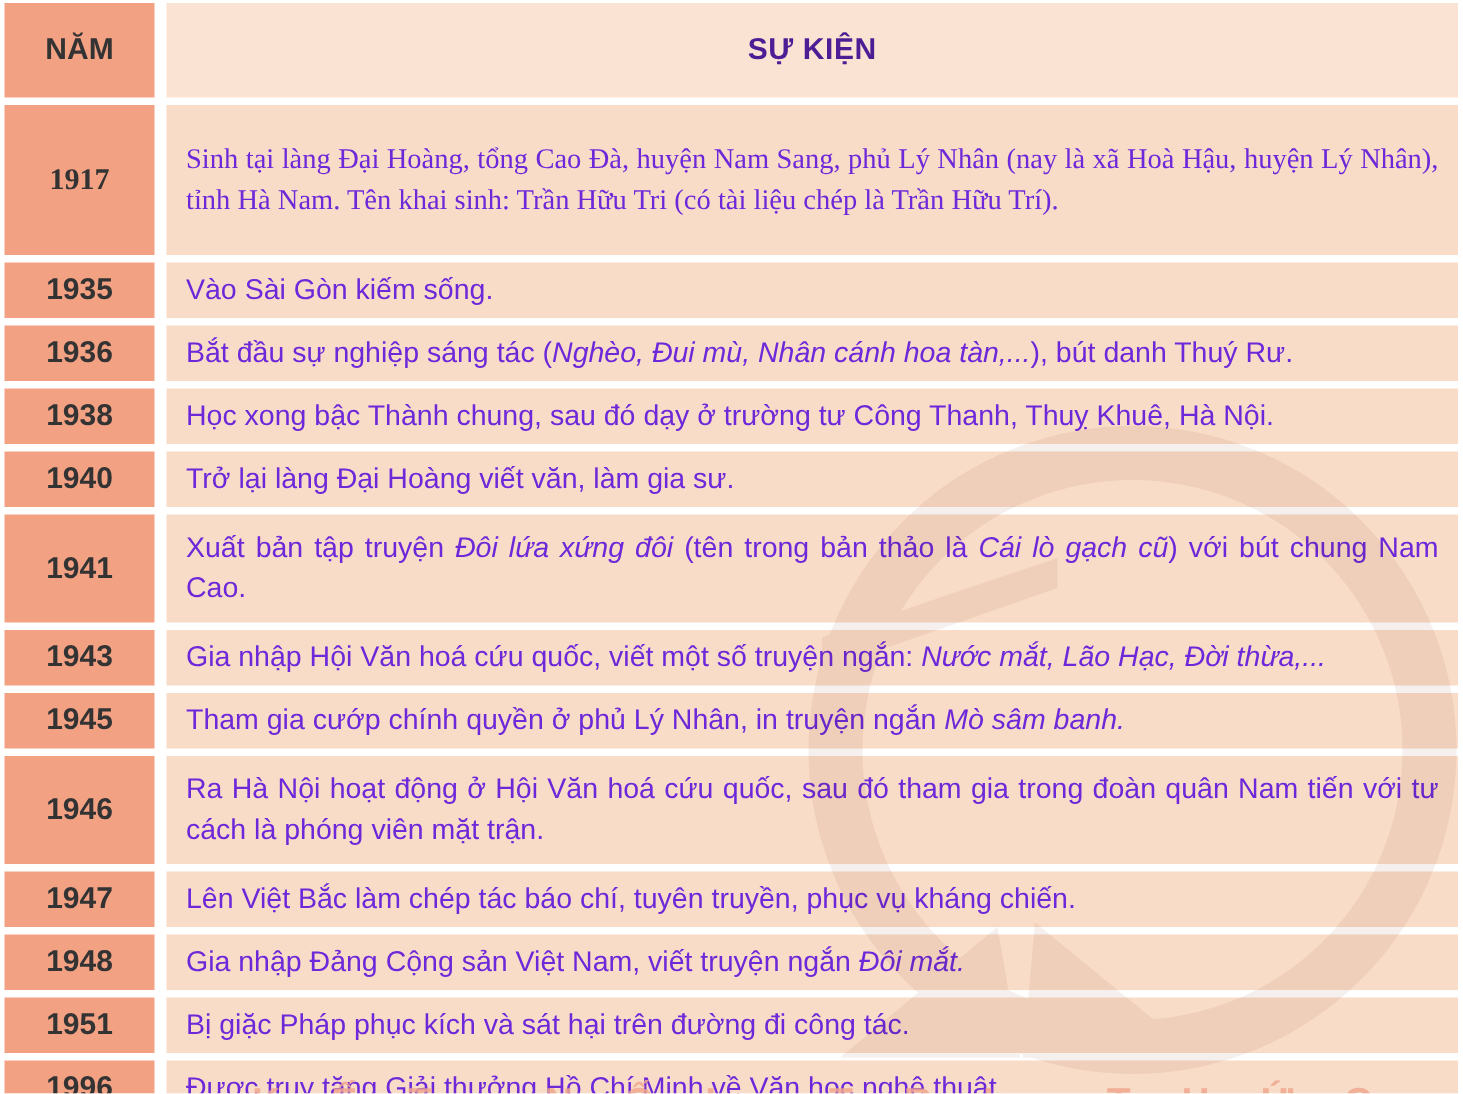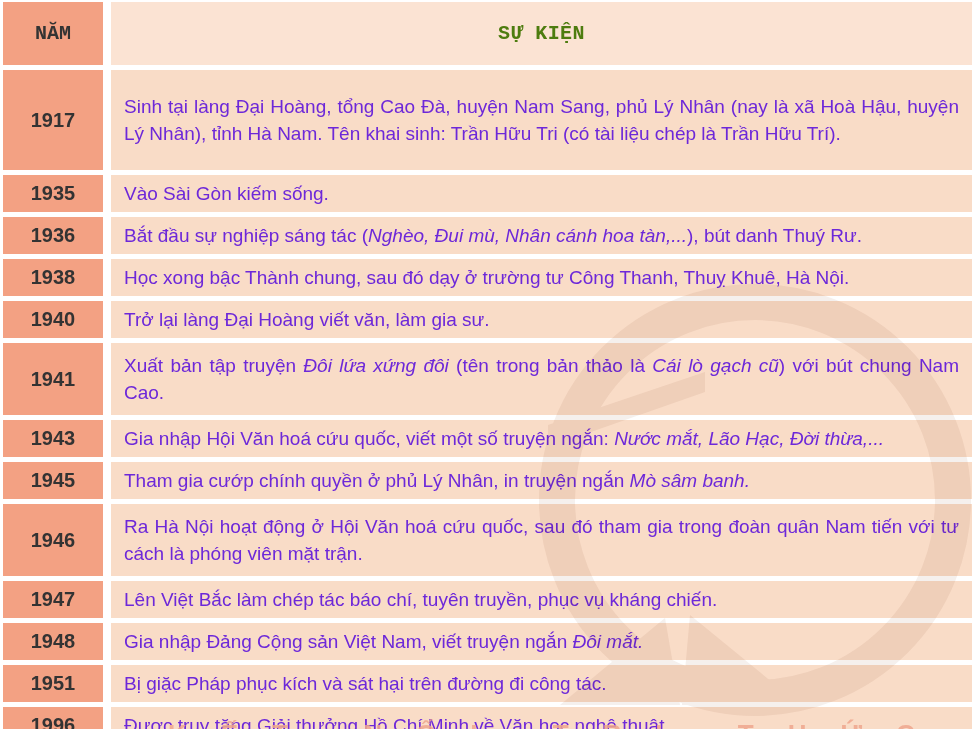--- a/index.html
+++ b/index.html
@@ -46,31 +46,31 @@
     padding: 4px 13px;
   }
   .ecell p {
     margin: 0;
     width: 100%;
     font-size: 19px;
     line-height: 27px;
     color: #6d28d9;
     text-align: justify;
   }
-  .row.header { min-height: 38px; font-family: Liberation Mono, monospace; }
+  .row.header { min-height: 38px; }
   .row.header .ecell { background: var(--c-header-event, #FBE3D3); }
   .row.header .ecell p {
     text-align: center;
     font-weight: 700;
     font-size: 20px;
     letter-spacing: 0.4px;
-    color: #4d7c0f;
+    color: #4c1d95;
   }
   .rows .row { min-height: 37px; }
-  .rows .row:nth-child(1) { min-height: 100px; }
+  .rows .row:nth-child(1) { min-height: 100px; font-family: Liberation Serif, serif; }
   .rows .row:nth-child(6),
   .rows .row:nth-child(9) { min-height: 72px; }
   .it { font-style: italic; }
   .wm-logo {
     position: absolute;
     left: 0; top: 0;
     z-index: 3;
     pointer-events: none;
     mix-blend-mode: multiply;
     opacity: 0.09;

